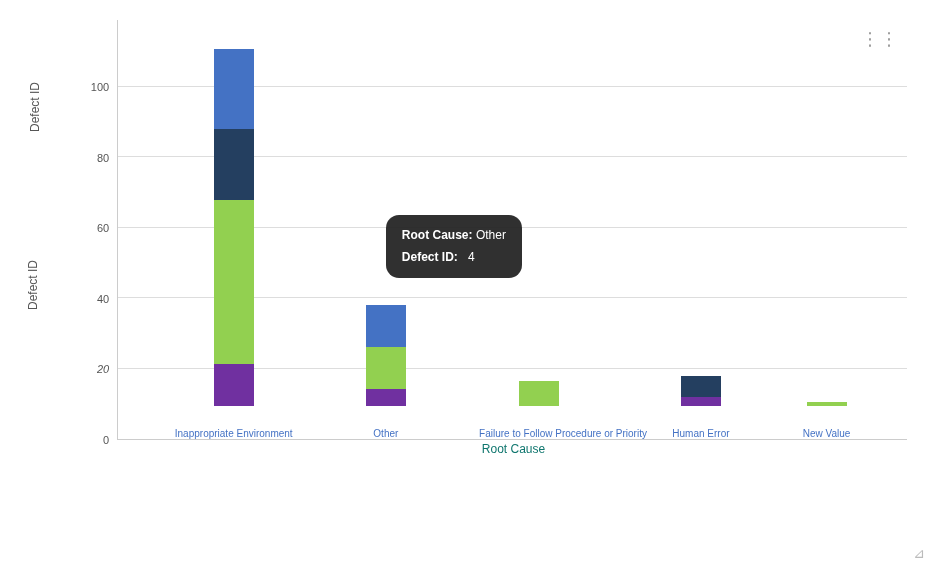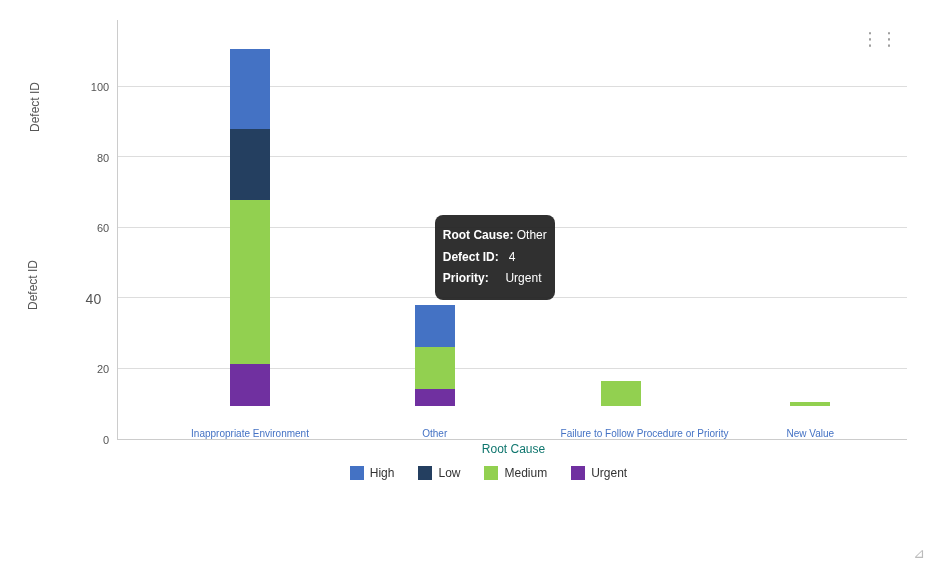--- a/index.html
+++ b/index.html
@@ -59,23 +59,23 @@
       text-align: center;
       margin-top: 22px;
       white-space: nowrap;
       max-width: 120px;
     }
     
     .tooltip {
       position: absolute;
       background: rgba(30,30,30,0.92);
       color: #fff;
-      padding: 10px 8px;
+      padding: 10px 16px;
       font-size: 12px;
-      border-radius: 8px;
+      border-radius: 13px;
       top: 155px;
       left: 180px;
       z-index: 10;
       white-space: nowrap;
       line-height: 1.8;
     }
     .tooltip strong {
       font-weight: bold;
     }
     
@@ -126,22 +126,22 @@
 <div class="chart-container">
 
   <div class="options-icon">⋮⋮</div>
 
   <div style="position:absolute; left:8px; top:50%; transform:translateY(-50%) rotate(-90deg); font-size:12px; color:#555; white-space:nowrap;">Defect ID</div>
 
   <div style="position:relative; display:flex; flex-direction:row;">
 
     <div style="position:relative; width:50px; height:420px;">
       <div style="position:absolute; right:8px; bottom:0; transform:translateY(50%); font-size:11px; color:#555;">0</div>
-      <div style="position:absolute; right:8px; bottom:16.8%; transform:translateY(50%); font-size:11px; color:#555;">20</div>
-      <div style="position:absolute; right:16px; bottom:33.6%; transform:translateY(50%); font-size:14px; color:#555;">40</div>
+      <div style="position:absolute; right:8px; bottom:16.8%; transform:translateY(50%); font-size:11px; color:#555;font-style:italic;">20</div>
+      <div style="position:absolute; right:8px; bottom:33.6%; transform:translateY(50%); font-size:11px; color:#555;">40</div>
       <div style="position:absolute; right:8px; bottom:50.4%; transform:translateY(50%); font-size:11px; color:#555;">60</div>
       <div style="position:absolute; right:8px; bottom:67.2%; transform:translateY(50%); font-size:11px; color:#555;">80</div>
       <div style="position:absolute; right:8px; bottom:84%; transform:translateY(50%); font-size:11px; color:#555;">100</div>
       <div style="position:absolute; left:4px; top:50%; transform:rotate(-90deg) translateX(50%); font-size:12px; color:#555; white-space:nowrap; transform-origin: left center; width:120px; text-align:center; top:200px; left:-35px;">Defect ID</div>
     </div>
 
     <div class="chart-area">
 
       <div class="gridline" style="bottom: 84%;"></div>
       <div class="gridline" style="bottom: 67.2%;"></div>
@@ -172,62 +172,52 @@
 
             <div class="bar-segment" style="height:42px; background:#92D050;" title="Medium: 10"></div>
 
             <div class="bar-segment" style="height:42px; background:#4472C4;" title="High: 10"></div>
           </div>
           <div class="x-label">Other</div>
 
           <div class="tooltip" style="position:absolute; top:-90px; left:20px;">
             <div><strong>Root Cause: </strong><span>Other</span></div>
             <div><strong>Defect ID: &nbsp; </strong><span>4</span></div>
-            <div><strong>Priority: &nbsp;&nbsp;&nbsp;&nbsp;</strong><span>Urgent</span></div>
           </div>
         </div>
 
         <div class="bar-group">
           <div class="bar-stack">
 
             <div class="bar-segment" style="height:25px; background:#92D050;" title="Medium: 6"></div>
           </div>
           <div class="x-label">Failure to Follow Procedure or Priority</div>
         </div>
 
+        <div class="bar-group">
+          <div class="bar-stack">
+
+            <div class="bar-segment" style="height:9px; background:#7030A0;" title="Urgent: 2"></div>
+
+            <div class="bar-segment" style="height:21px; background:#243F60;" title="Low: 5"></div>
+          </div>
+          <div class="x-label">Human Error</div>
+        </div>
 
         <div class="bar-group">
           <div class="bar-stack">
 
             <div class="bar-segment" style="height:4px; background:#92D050;" title="Medium: 1"></div>
           </div>
           <div class="x-label">New Value</div>
         </div>
 
       </div>
 
     </div>
   </div>
 
   <div style="text-align:center; margin-left:50px; font-size:12px; color:#0f766e; margin-top:2px;">Root Cause</div>
 
-  <div class="legend" style="margin-top:10px;">
-    <div class="legend-item">
-      <span class="legend-swatch dashed" style="background:#4472C4; border:none;"></span>
-      <span>High</span>
-    </div>
-    <div class="legend-item">
-      <span class="legend-swatch" style="background:#243F60; border:2px dashed #243F60;"></span>
-      <span>Low</span>
-    </div>
-    <div class="legend-item">
-      <span class="legend-swatch" style="background:#92D050;"></span>
-      <span>Medium</span>
-    </div>
-    <div class="legend-item">
-      <span class="legend-swatch" style="background:#7030A0;"></span>
-      <span>Urgent</span>
-    </div>
-  </div>
 
   <div class="resize-icon">⊿</div>
 
 </div>
 
 </body></html>

